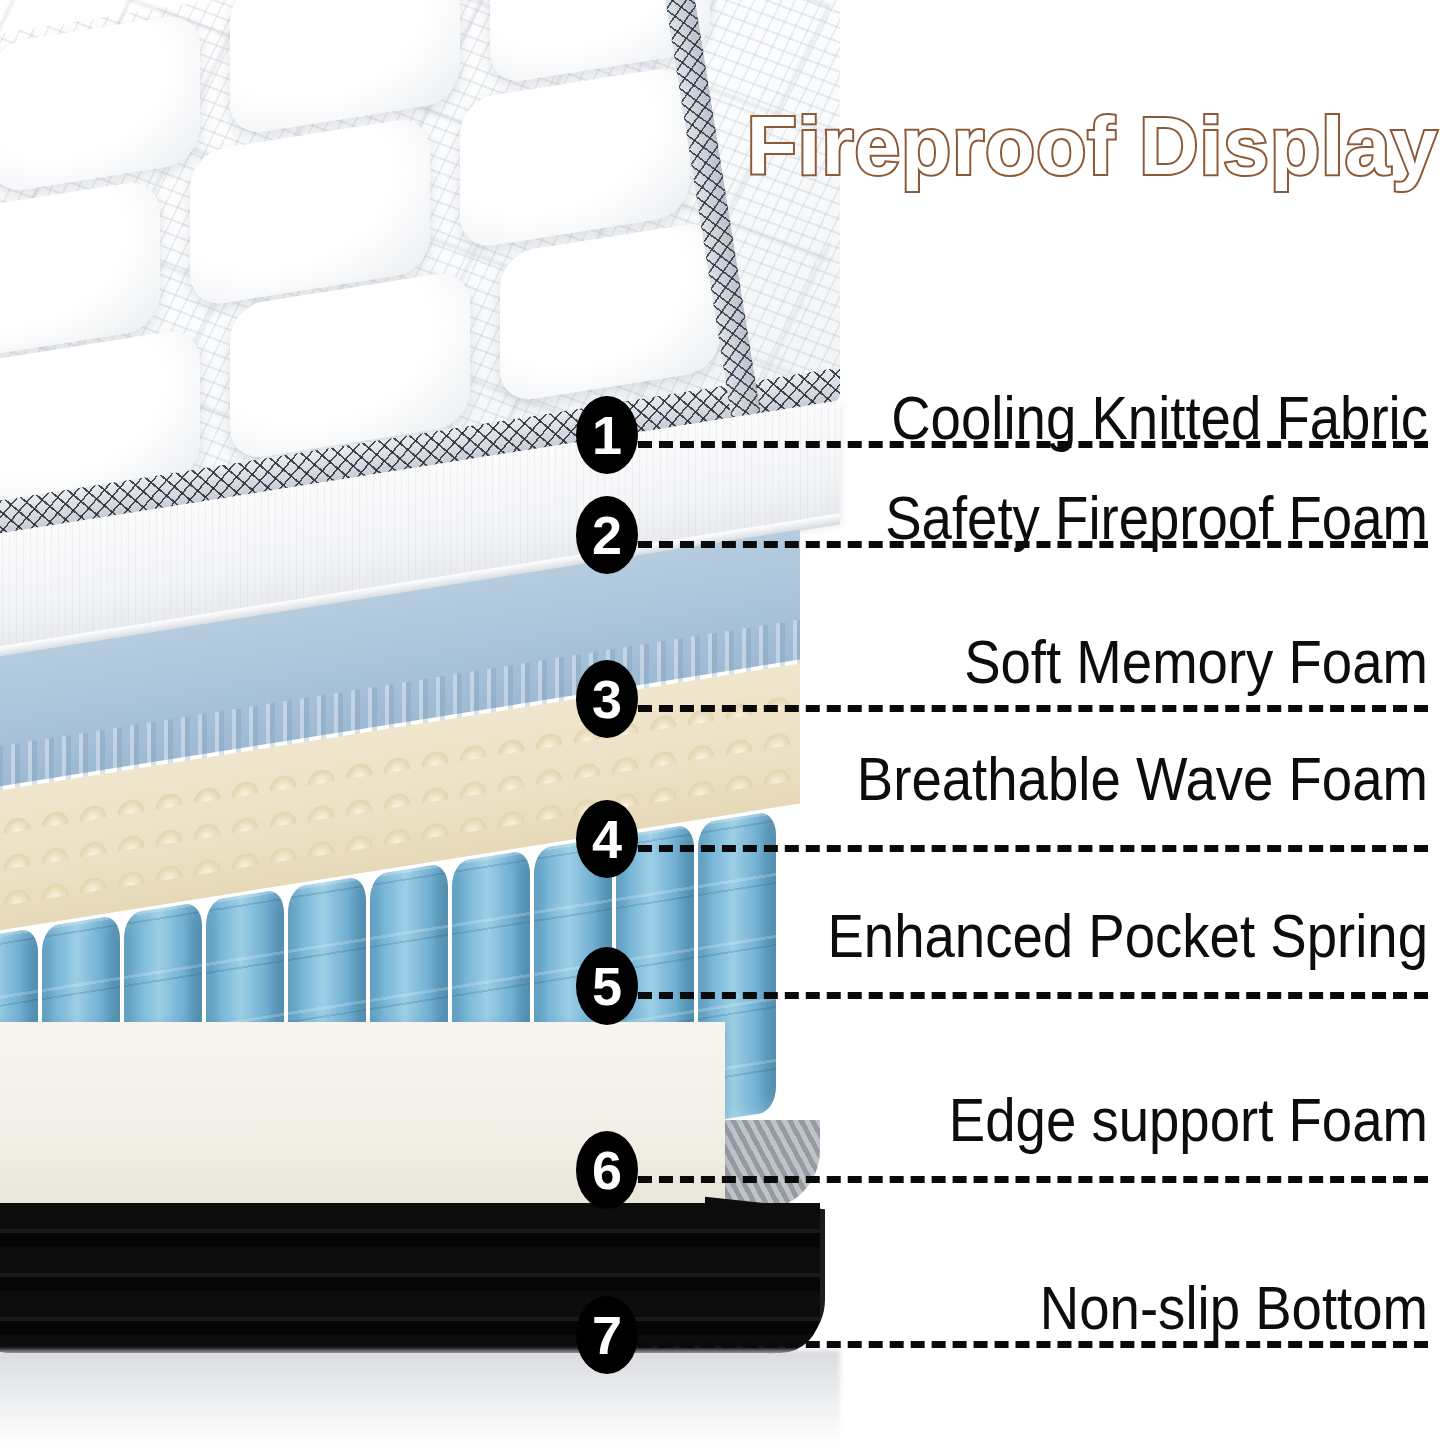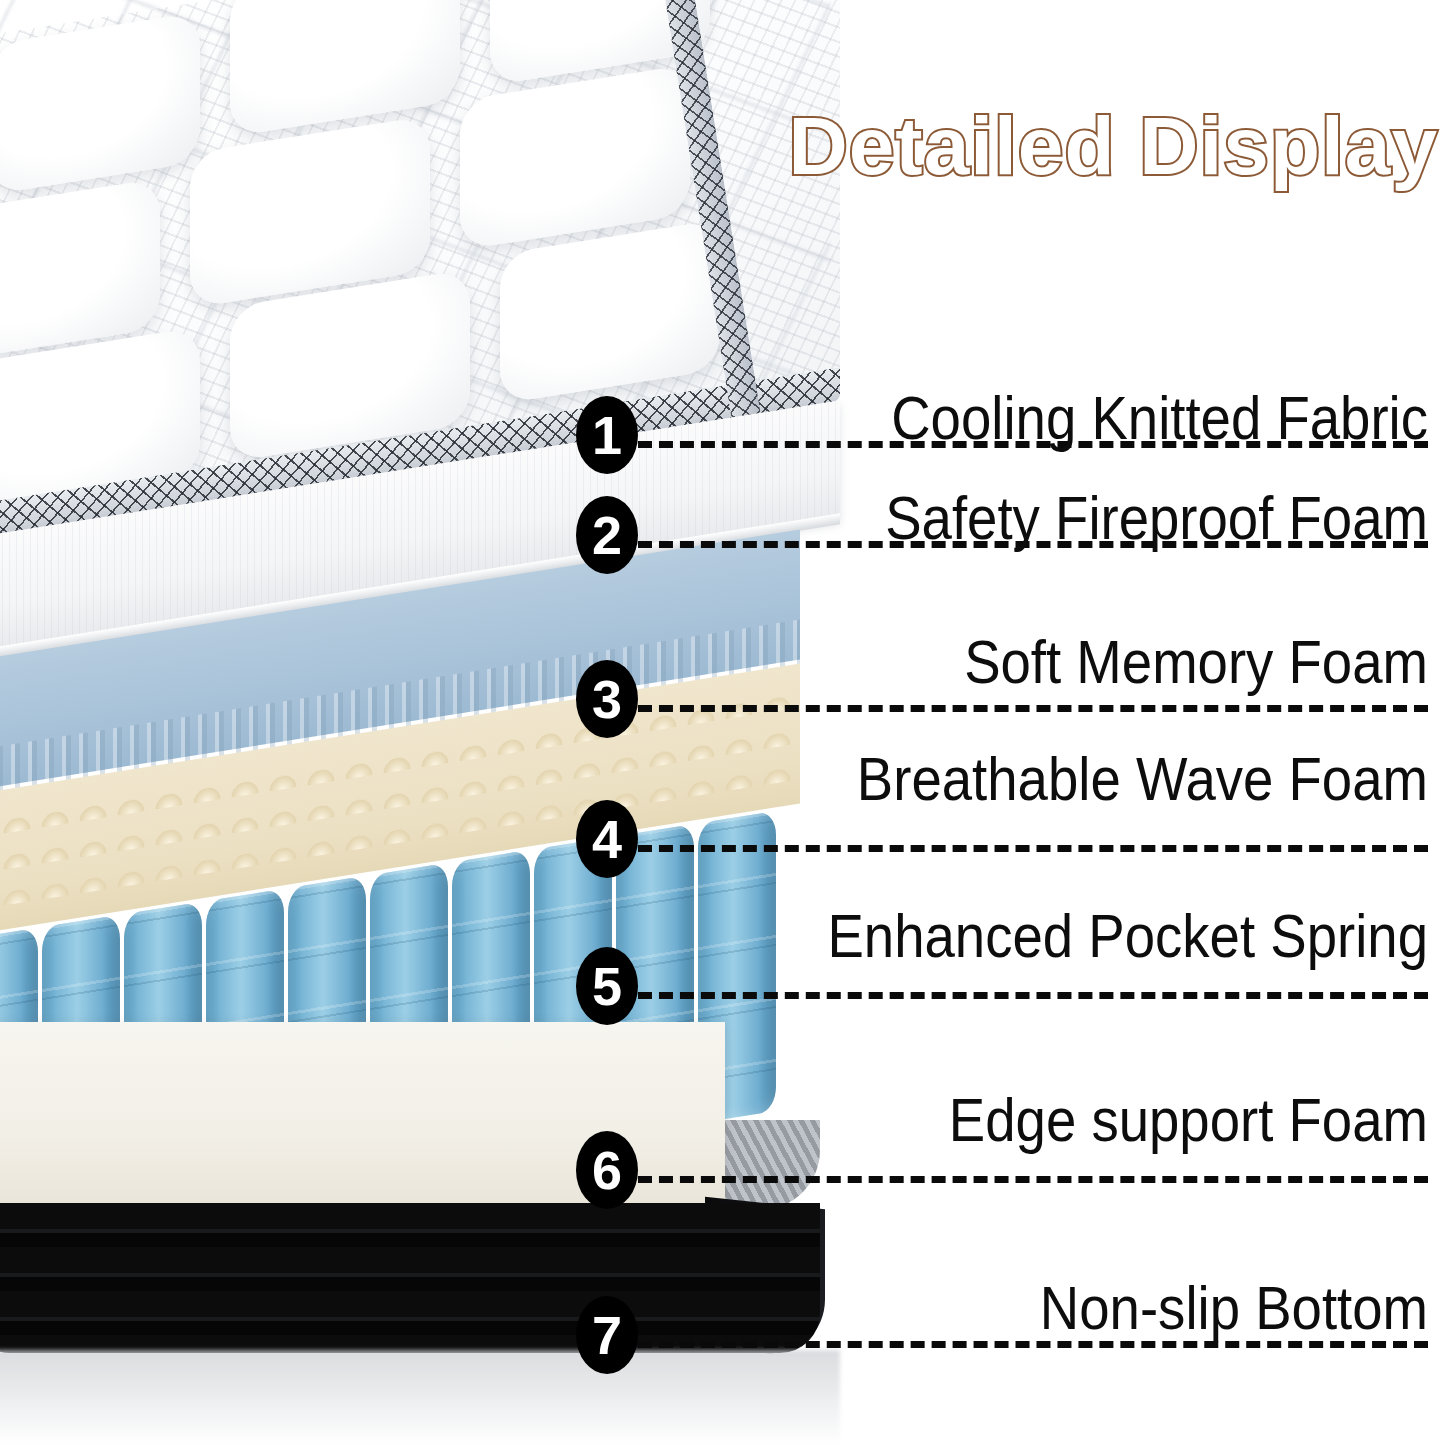--- a/index.html
+++ b/index.html
@@ -227,21 +227,21 @@
     </div>
 
     <div class="layer" id="greyFoot"></div>
     <div class="layer" id="layer6"></div>
 
     <div class="layer" id="layer7slantR"></div>
     <div class="layer" id="layer7"></div>
     <div class="layer" id="reflection"></div>
   </div>
 
-  <div id="title">Detailed Display</div>
+  <div id="title">Fireproof Display</div>
 
   <div class="callout">
     <div class="badge" style="left:576px;top:396px;">1</div>
     <div class="dash" style="left:638px;top:441px;width:790px;"></div>
     <div class="callLabel" style="left:700px;top:385px;width:728px;">Cooling Knitted Fabric</div>
   </div>
 
   <div class="callout">
     <div class="badge" style="left:576px;top:496px;">2</div>
     <div class="dash" style="left:638px;top:541px;width:790px;"></div>

